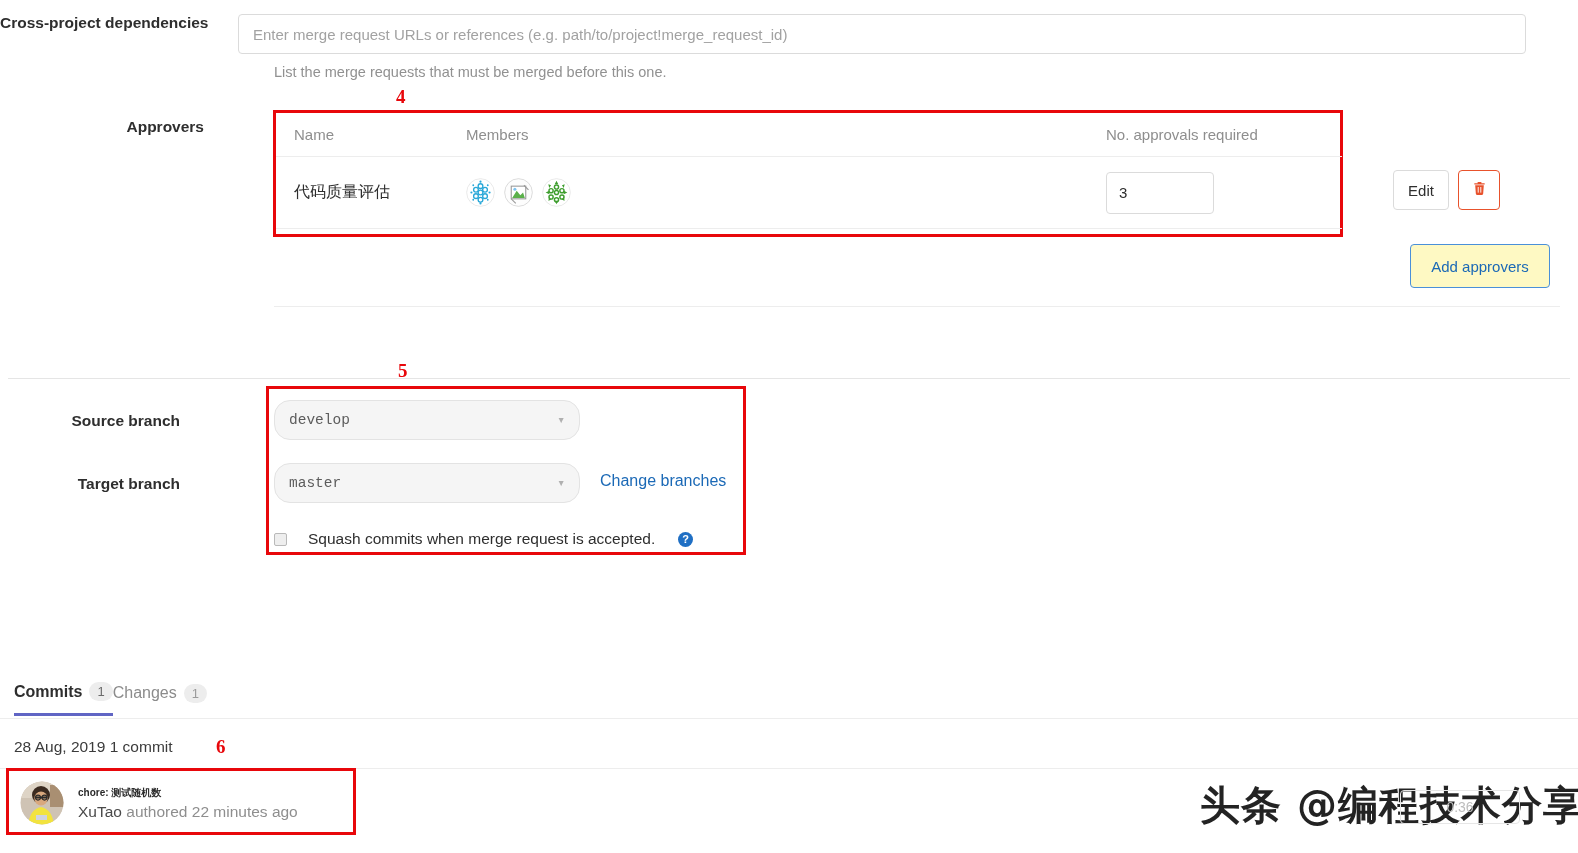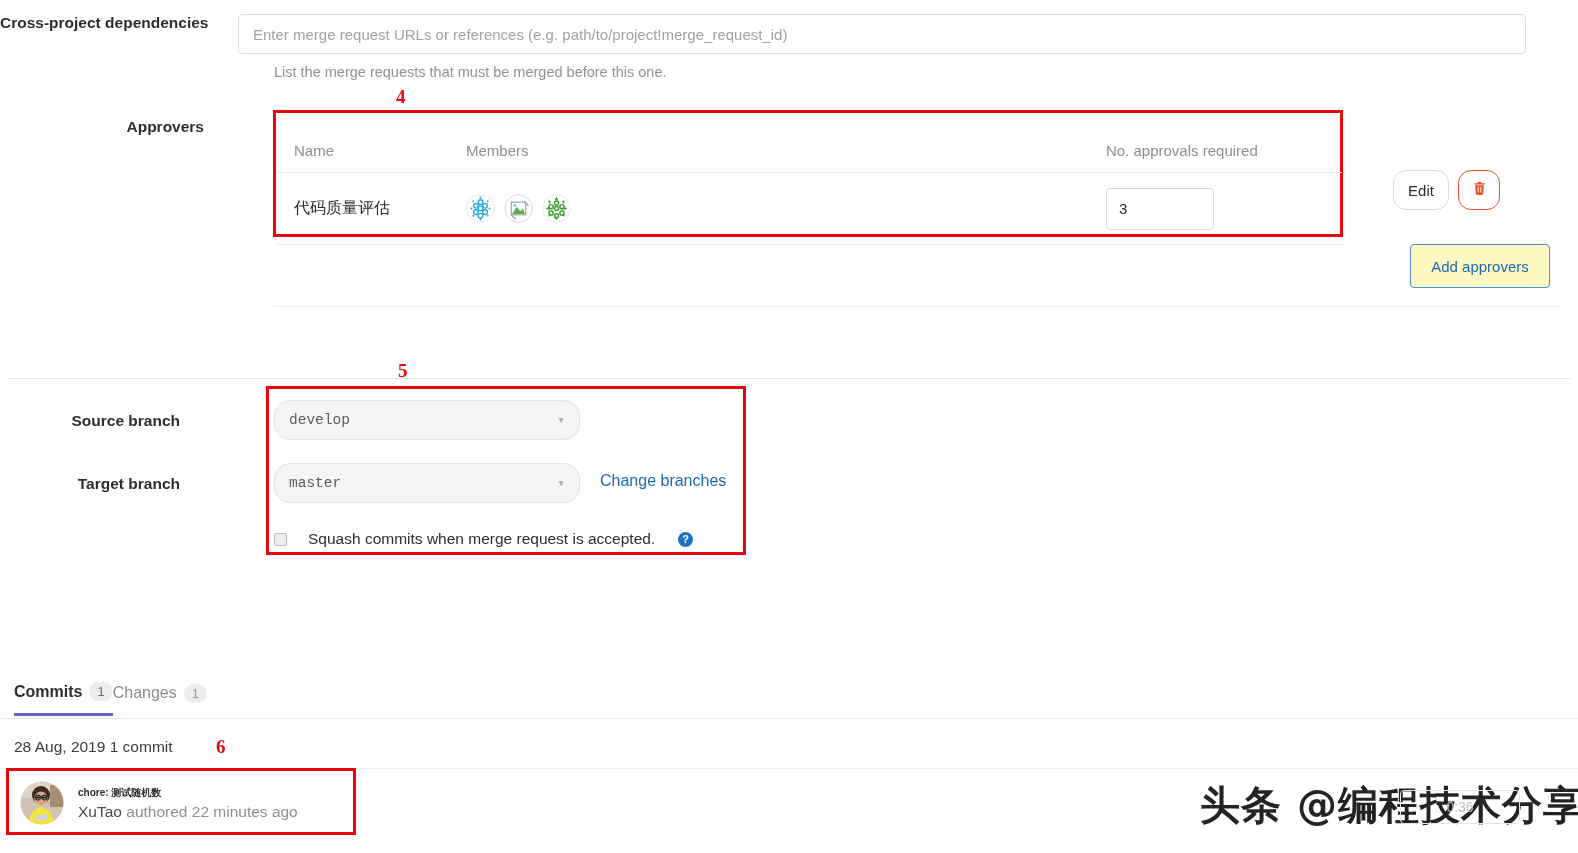--- a/index.html
+++ b/index.html
@@ -58,21 +58,20 @@
     position:absolute;
     color:#e8070b;
     font-size:19px;
     font-weight:bold;
     font-family:"Liberation Serif", serif;
   }
 
   .approvers-table {
     position:absolute; left:276px; top:113px;
     width:1066px;
-    margin-top:16px;
   }
   .appr-head {
     display:flex; align-items:center;
     height:44px;
     border-bottom:1px solid #ededed;
     color:#8e8e8e; font-size:15px;
   }
   .appr-row {
     display:flex; align-items:center;
     height:72px;
@@ -97,21 +96,21 @@
     outline:none; background:#fff;
   }
 
   .row-actions {
     position:absolute; left:1393px; top:170px;
     display:flex; gap:9px; align-items:center;
   }
   .btn {
     font-family:"Liberation Sans", sans-serif;
     font-size:15px;
-    border-radius:13px;
+    border-radius:4px;
     background:#fff;
     cursor:pointer;
   }
   .btn-edit {
     width:56px; height:40px;
     border:1px solid #dbdbdb; color:#2e2e2e;
   }
   .btn-delete {
     width:42px; height:40px;
     border:1px solid #e8522c;

